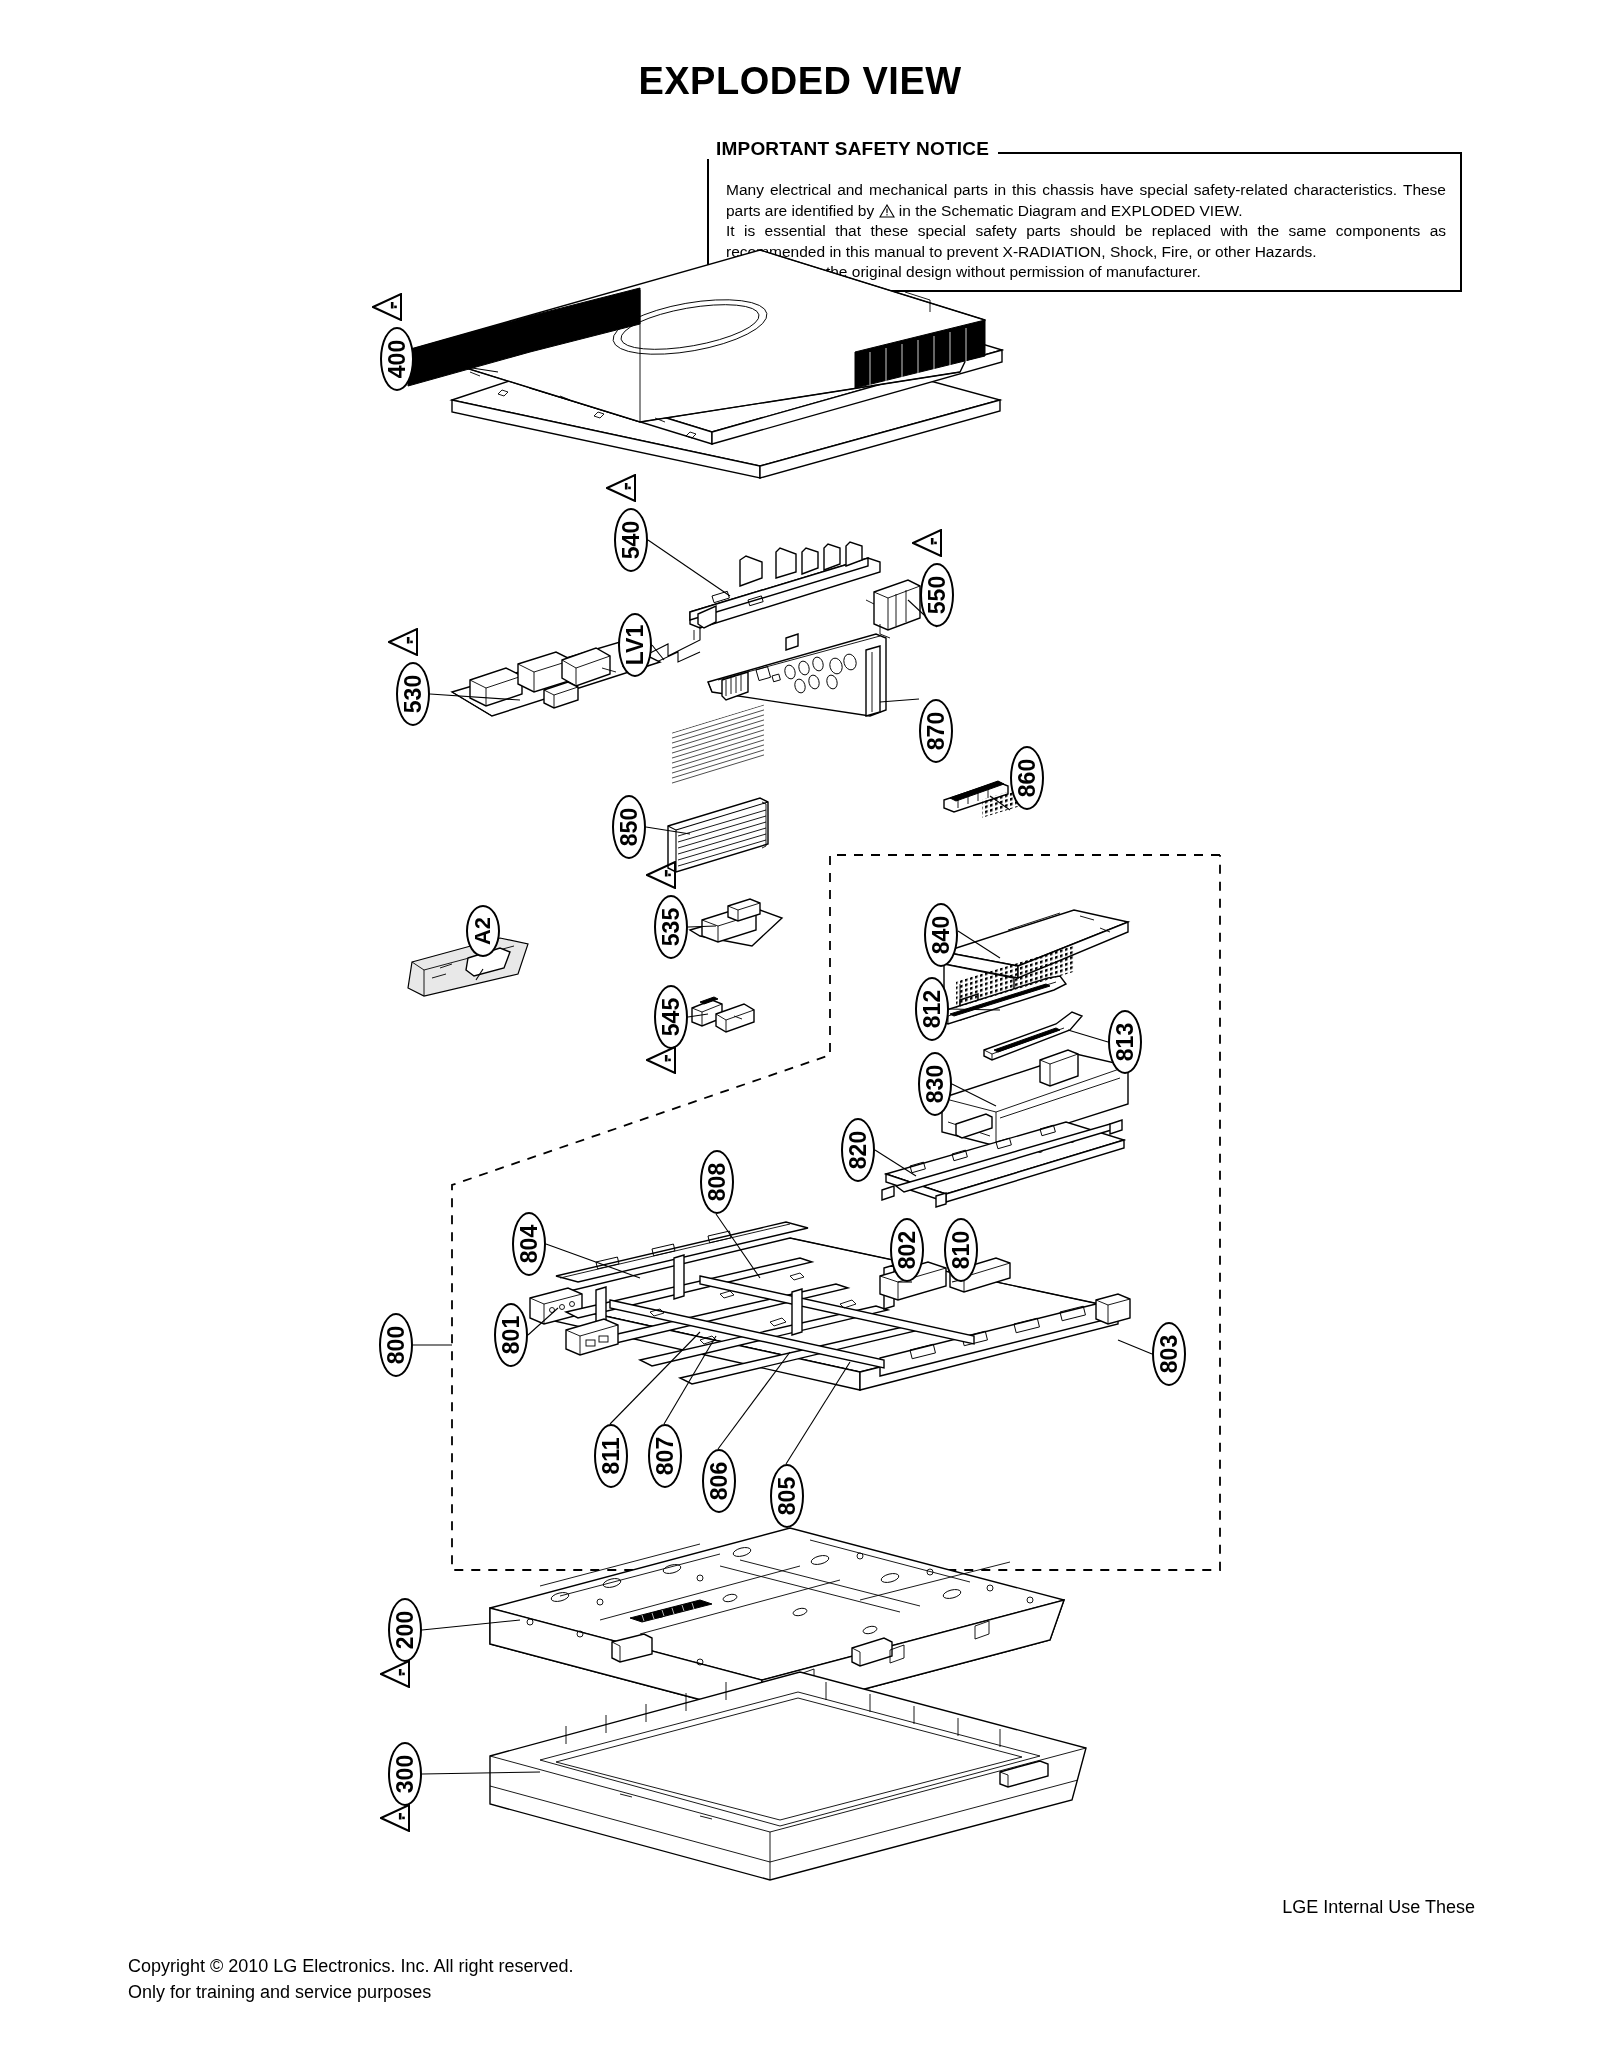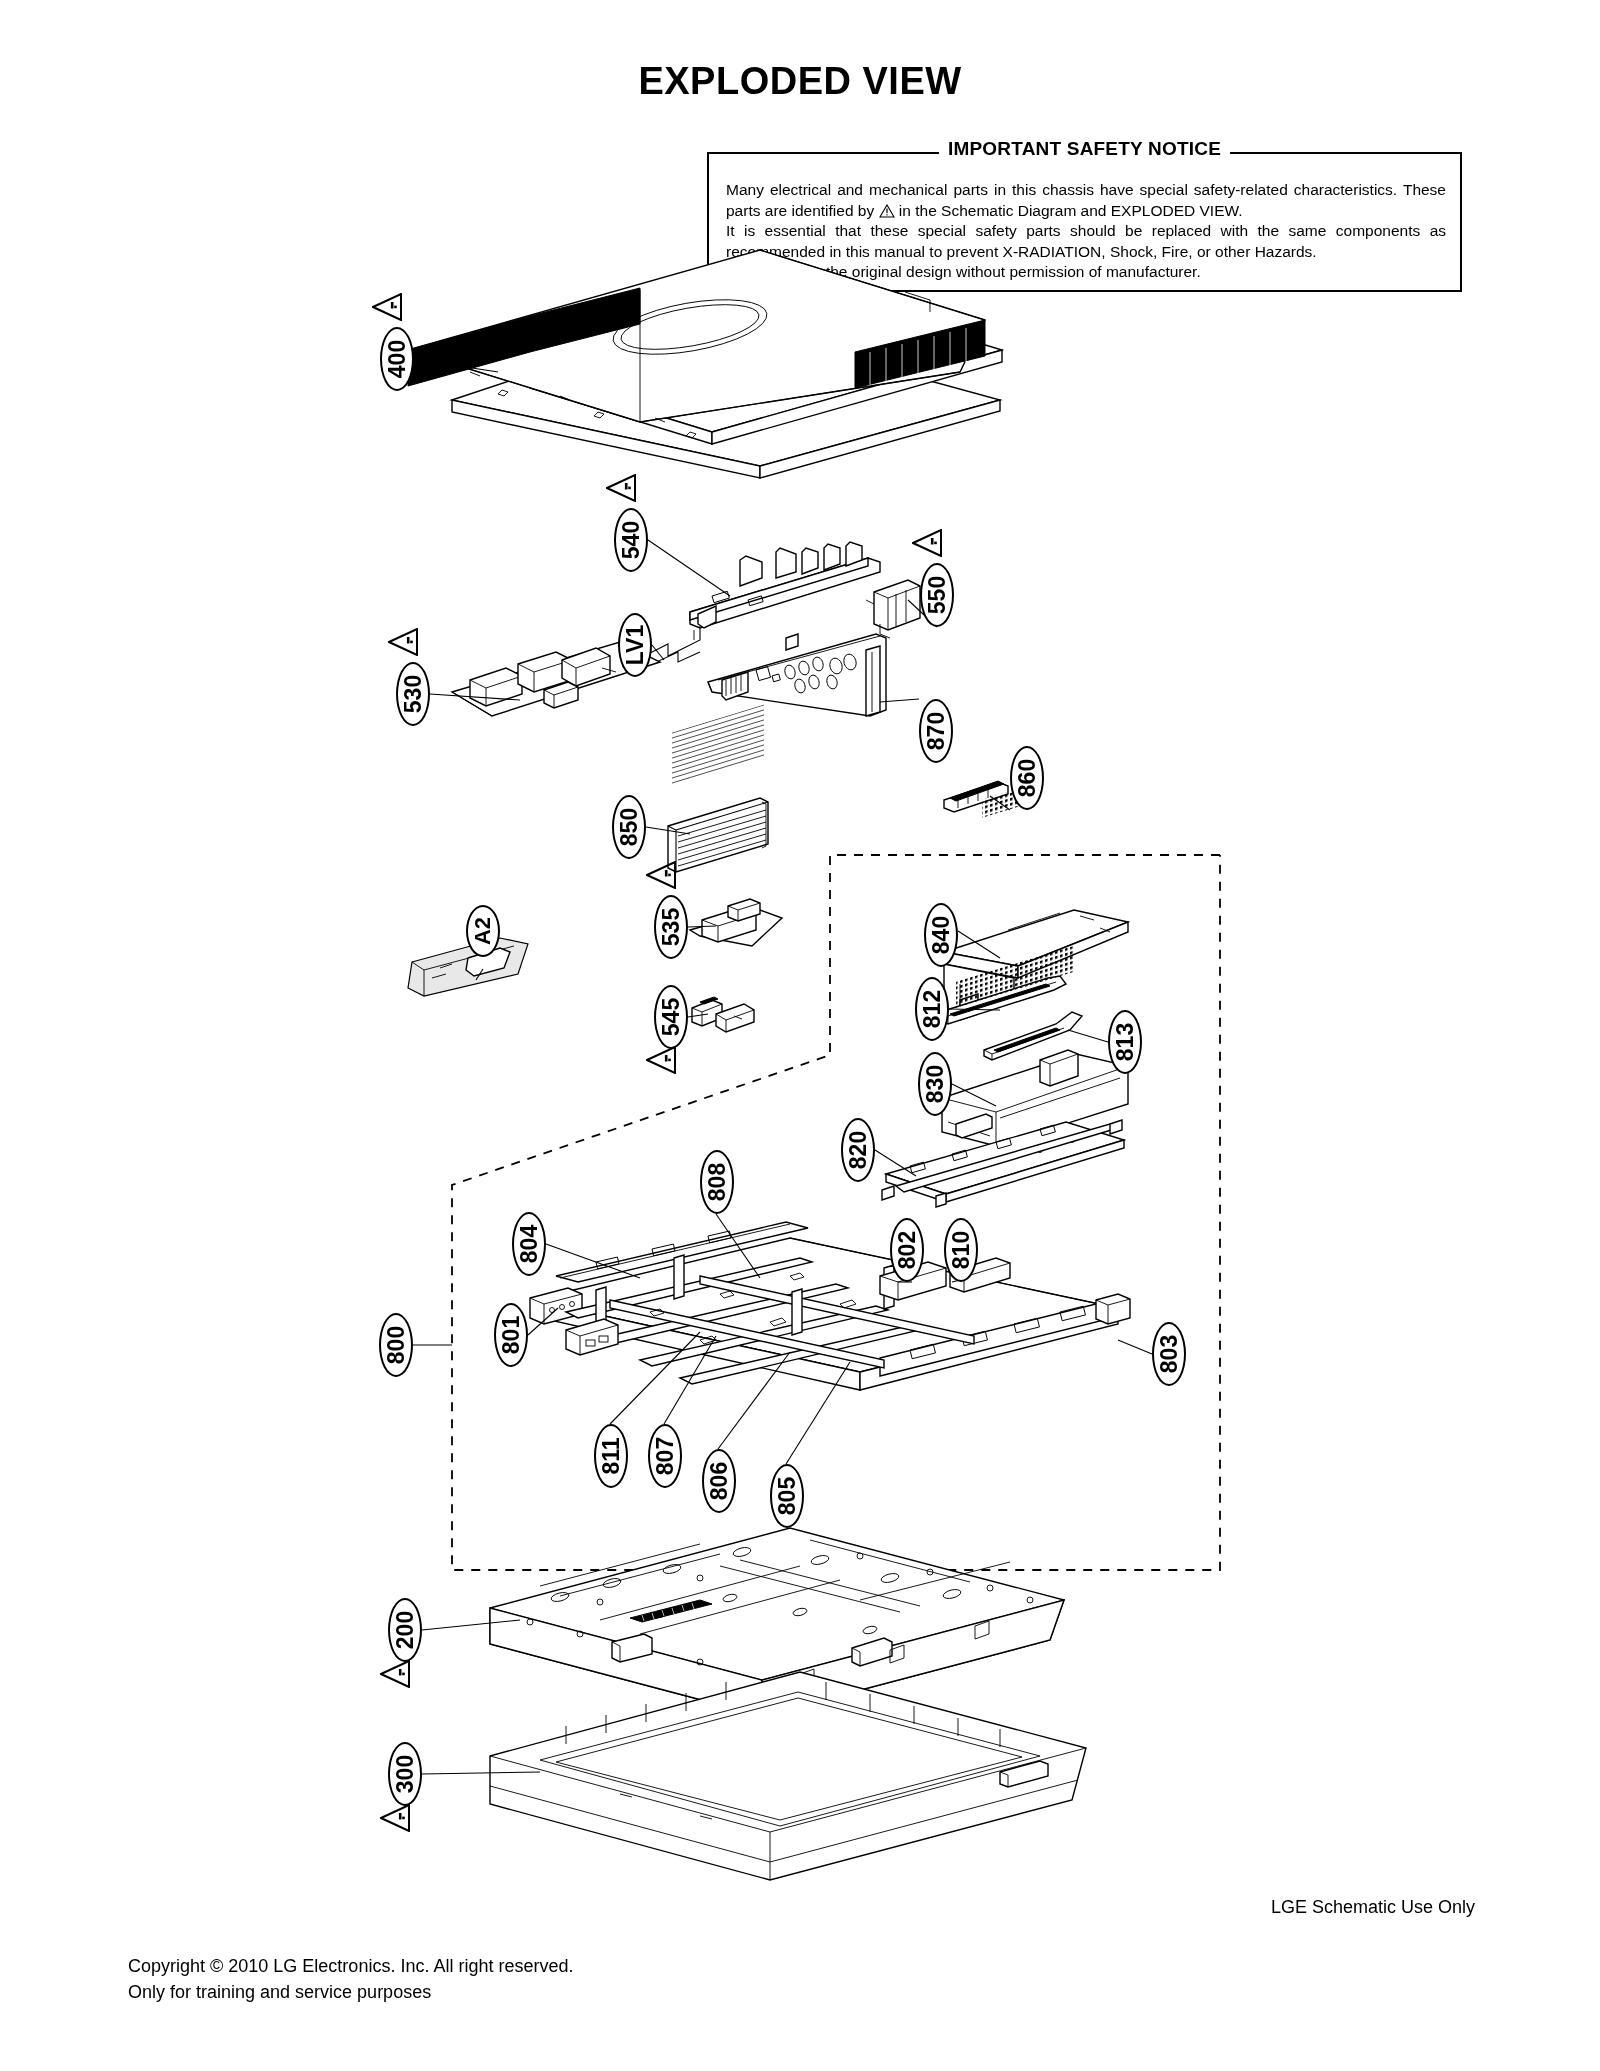--- a/index.html
+++ b/index.html
@@ -40,21 +40,21 @@
     height: 140px;
     border: 2px solid #000;
     box-sizing: border-box;
   }
   #safety-legend {
     position: absolute;
     left: 707px;
     top: 138px;
     width: 755px;
     height: 26px;
-    text-align: center;
+    text-align: left;
     font-size: 19px;
     font-weight: bold;
     letter-spacing: 0.2px;
   }
   #safety-legend span.lbl {
     background: #ffffff;
     padding: 0 9px;
   }
   #safety-text {
     position: absolute;
@@ -773,15 +773,15 @@
           <polygon points="1,14 29,1 29,27" fill="none" stroke="#000" stroke-width="2"></polygon>
           <rect x="17" y="10.5" width="6.5" height="2.6" fill="#000" transform="rotate(90 20 12)"></rect>
           <rect x="22.2" y="12.6" width="2.6" height="2.6" fill="#000"></rect>
         </svg></div>
     </div>
 
   <div id="footer-left">
     <div>Copyright © 2010 LG Electronics. Inc. All right reserved.</div>
     <div>Only for training and service purposes</div>
   </div>
-  <div id="footer-right">LGE Schematic Use Only</div>
+  <div id="footer-right">LGE Internal Use These</div>
 
 </div>
 
 </body></html>

